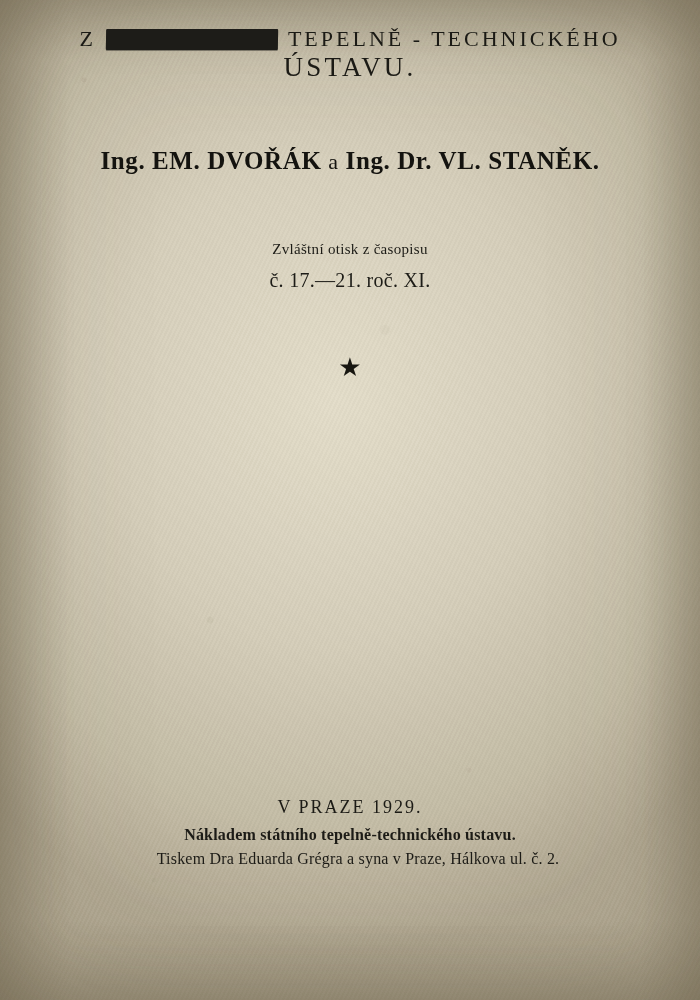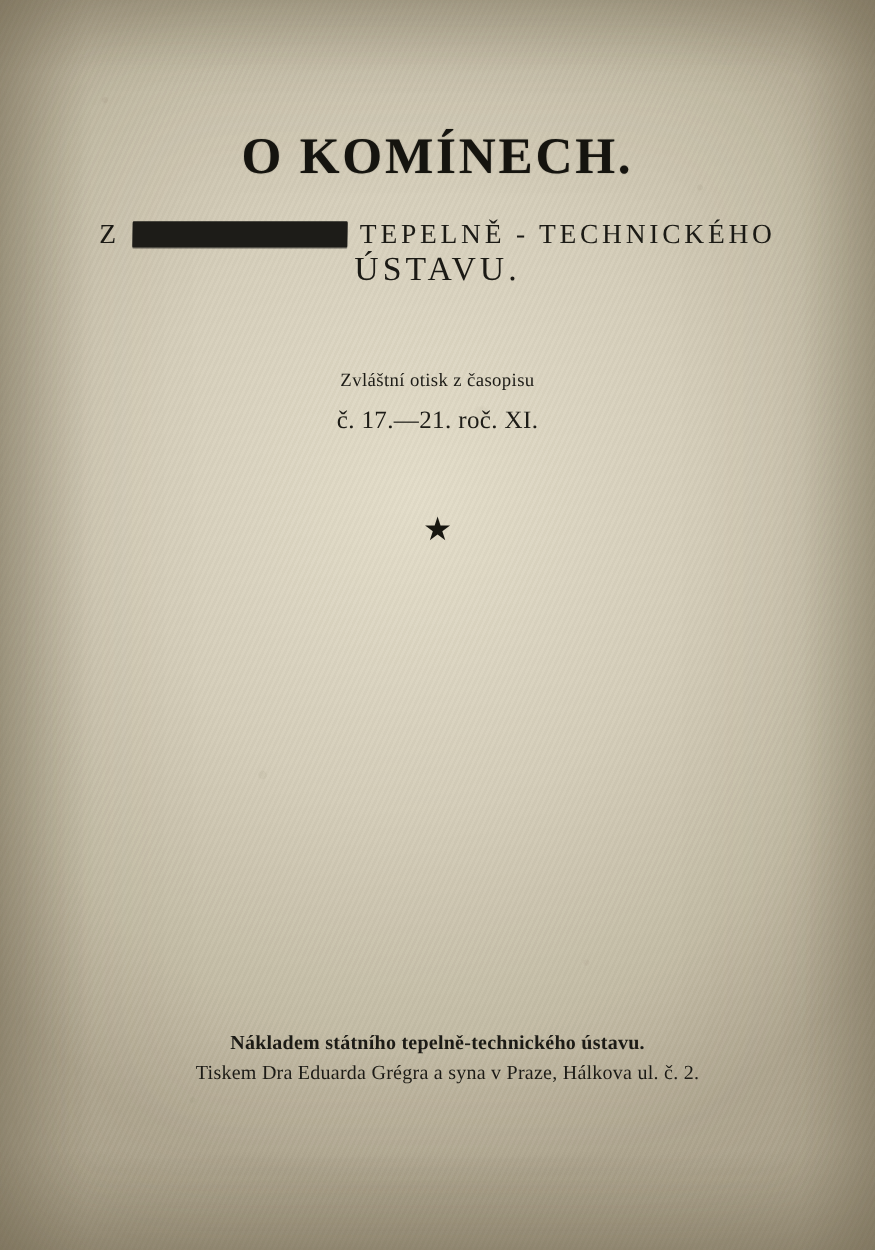--- a/index.html
+++ b/index.html
@@ -158,37 +158,42 @@
 </style>
 </head>
 <body>
 
 <div class="page">
   <div class="grain"></div>
   <div class="vignette"></div>
 
   <div class="content">
 
-    <div class="title">O KOMÍNECH.</div>
 
     <div class="subtitle-line">
       <span>Z</span>
       <span class="redaction"></span>
       <span>TEPELNĚ - TECHNICKÉHO</span>
     </div>
 
     <div class="subtitle-line2">ÚSTAVU.</div>
 
+    <div class="authors">
+      <span>Ing. EM. DVOŘÁK</span>
+      <span class="conj">a</span>
+      <span>Ing. Dr. VL. STANĚK.</span>
+    </div>
 
     <div class="reprint">
       <div class="r1">Zvláštní otisk z časopisu</div>
       <div class="r3">č. 17.—21. roč. XI.</div>
     </div>
 
     <div class="star">★</div>
 
   </div>
 
   <div class="imprint">
+    <div class="i1">V PRAZE 1929.</div>
     <div class="i2">Nákladem státního tepelně-technického ústavu.</div>
     <div class="i3">Tiskem Dra Eduarda Grégra a syna v Praze, Hálkova ul. č. 2.</div>
   </div>
 </div>
 
 </body></html>

